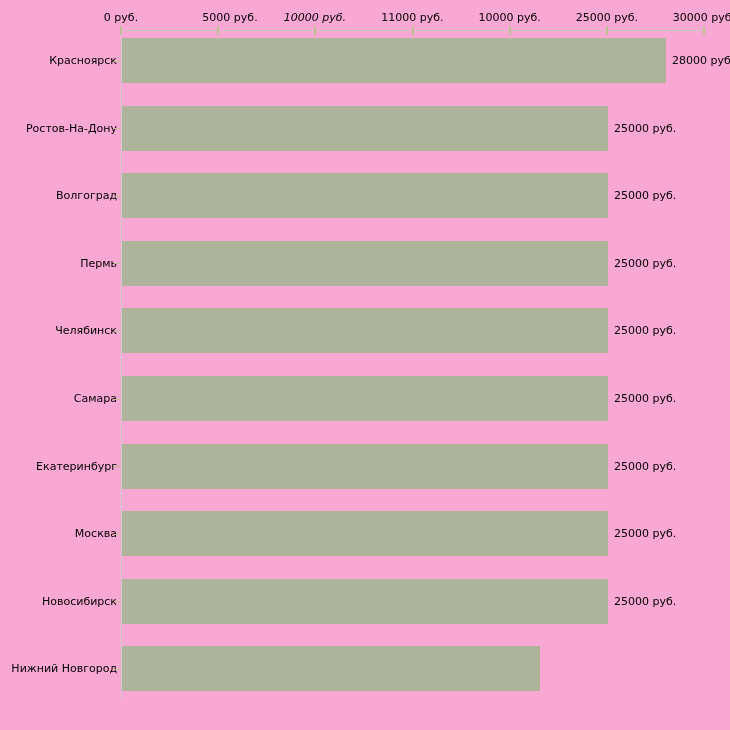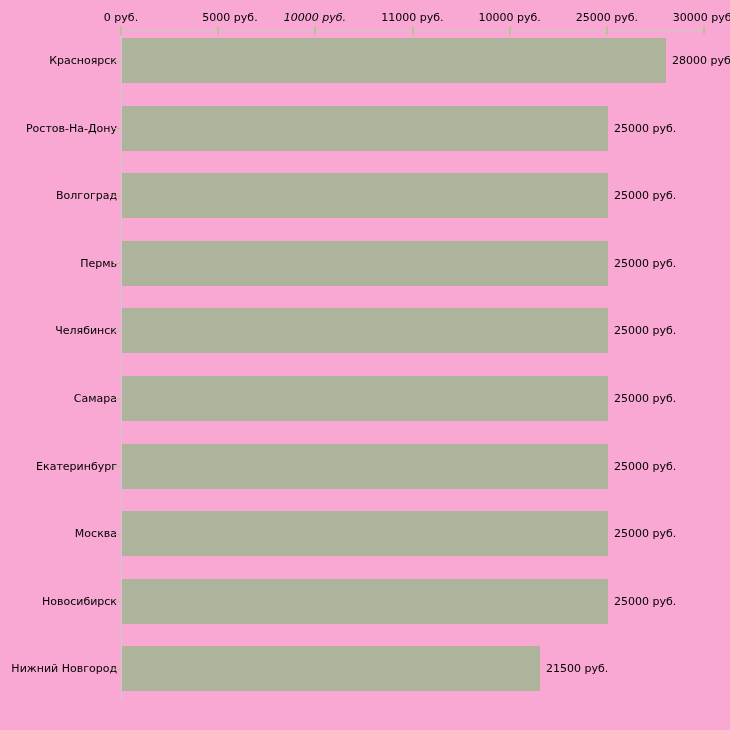--- a/index.html
+++ b/index.html
@@ -114,14 +114,13 @@
     <div class="cat-tick" style="left: 114px; top: 534px; background: rgb(191, 191, 148);"></div>
     <div class="bar" style="left: 122px; top: 511.2px; width: 486px; background: rgb(174, 180, 155);"></div>
     <div class="value-label" style="left: 614px; top: 511.2px;">25000 руб.</div>
     <div class="cat-label" style="top: 578.8px;">Новосибирск</div>
     <div class="cat-tick" style="left: 114px; top: 601px; background: rgb(191, 191, 148);"></div>
     <div class="bar" style="left: 122px; top: 578.8px; width: 486px; background: rgb(174, 180, 155);"></div>
     <div class="value-label" style="left: 614px; top: 578.8px;">25000 руб.</div>
     <div class="cat-label" style="top: 646.4px;">Нижний Новгород</div>
     <div class="cat-tick" style="left: 114px; top: 669px; background: rgb(191, 191, 148);"></div>
     <div class="bar" style="left: 122px; top: 646.4px; width: 418px; background: rgb(174, 180, 155);"></div>
-    <div class="value-label" style="left: 546px; top: 646.4px;">21500 руб.</div>
   </div>
 
 </body></html>

